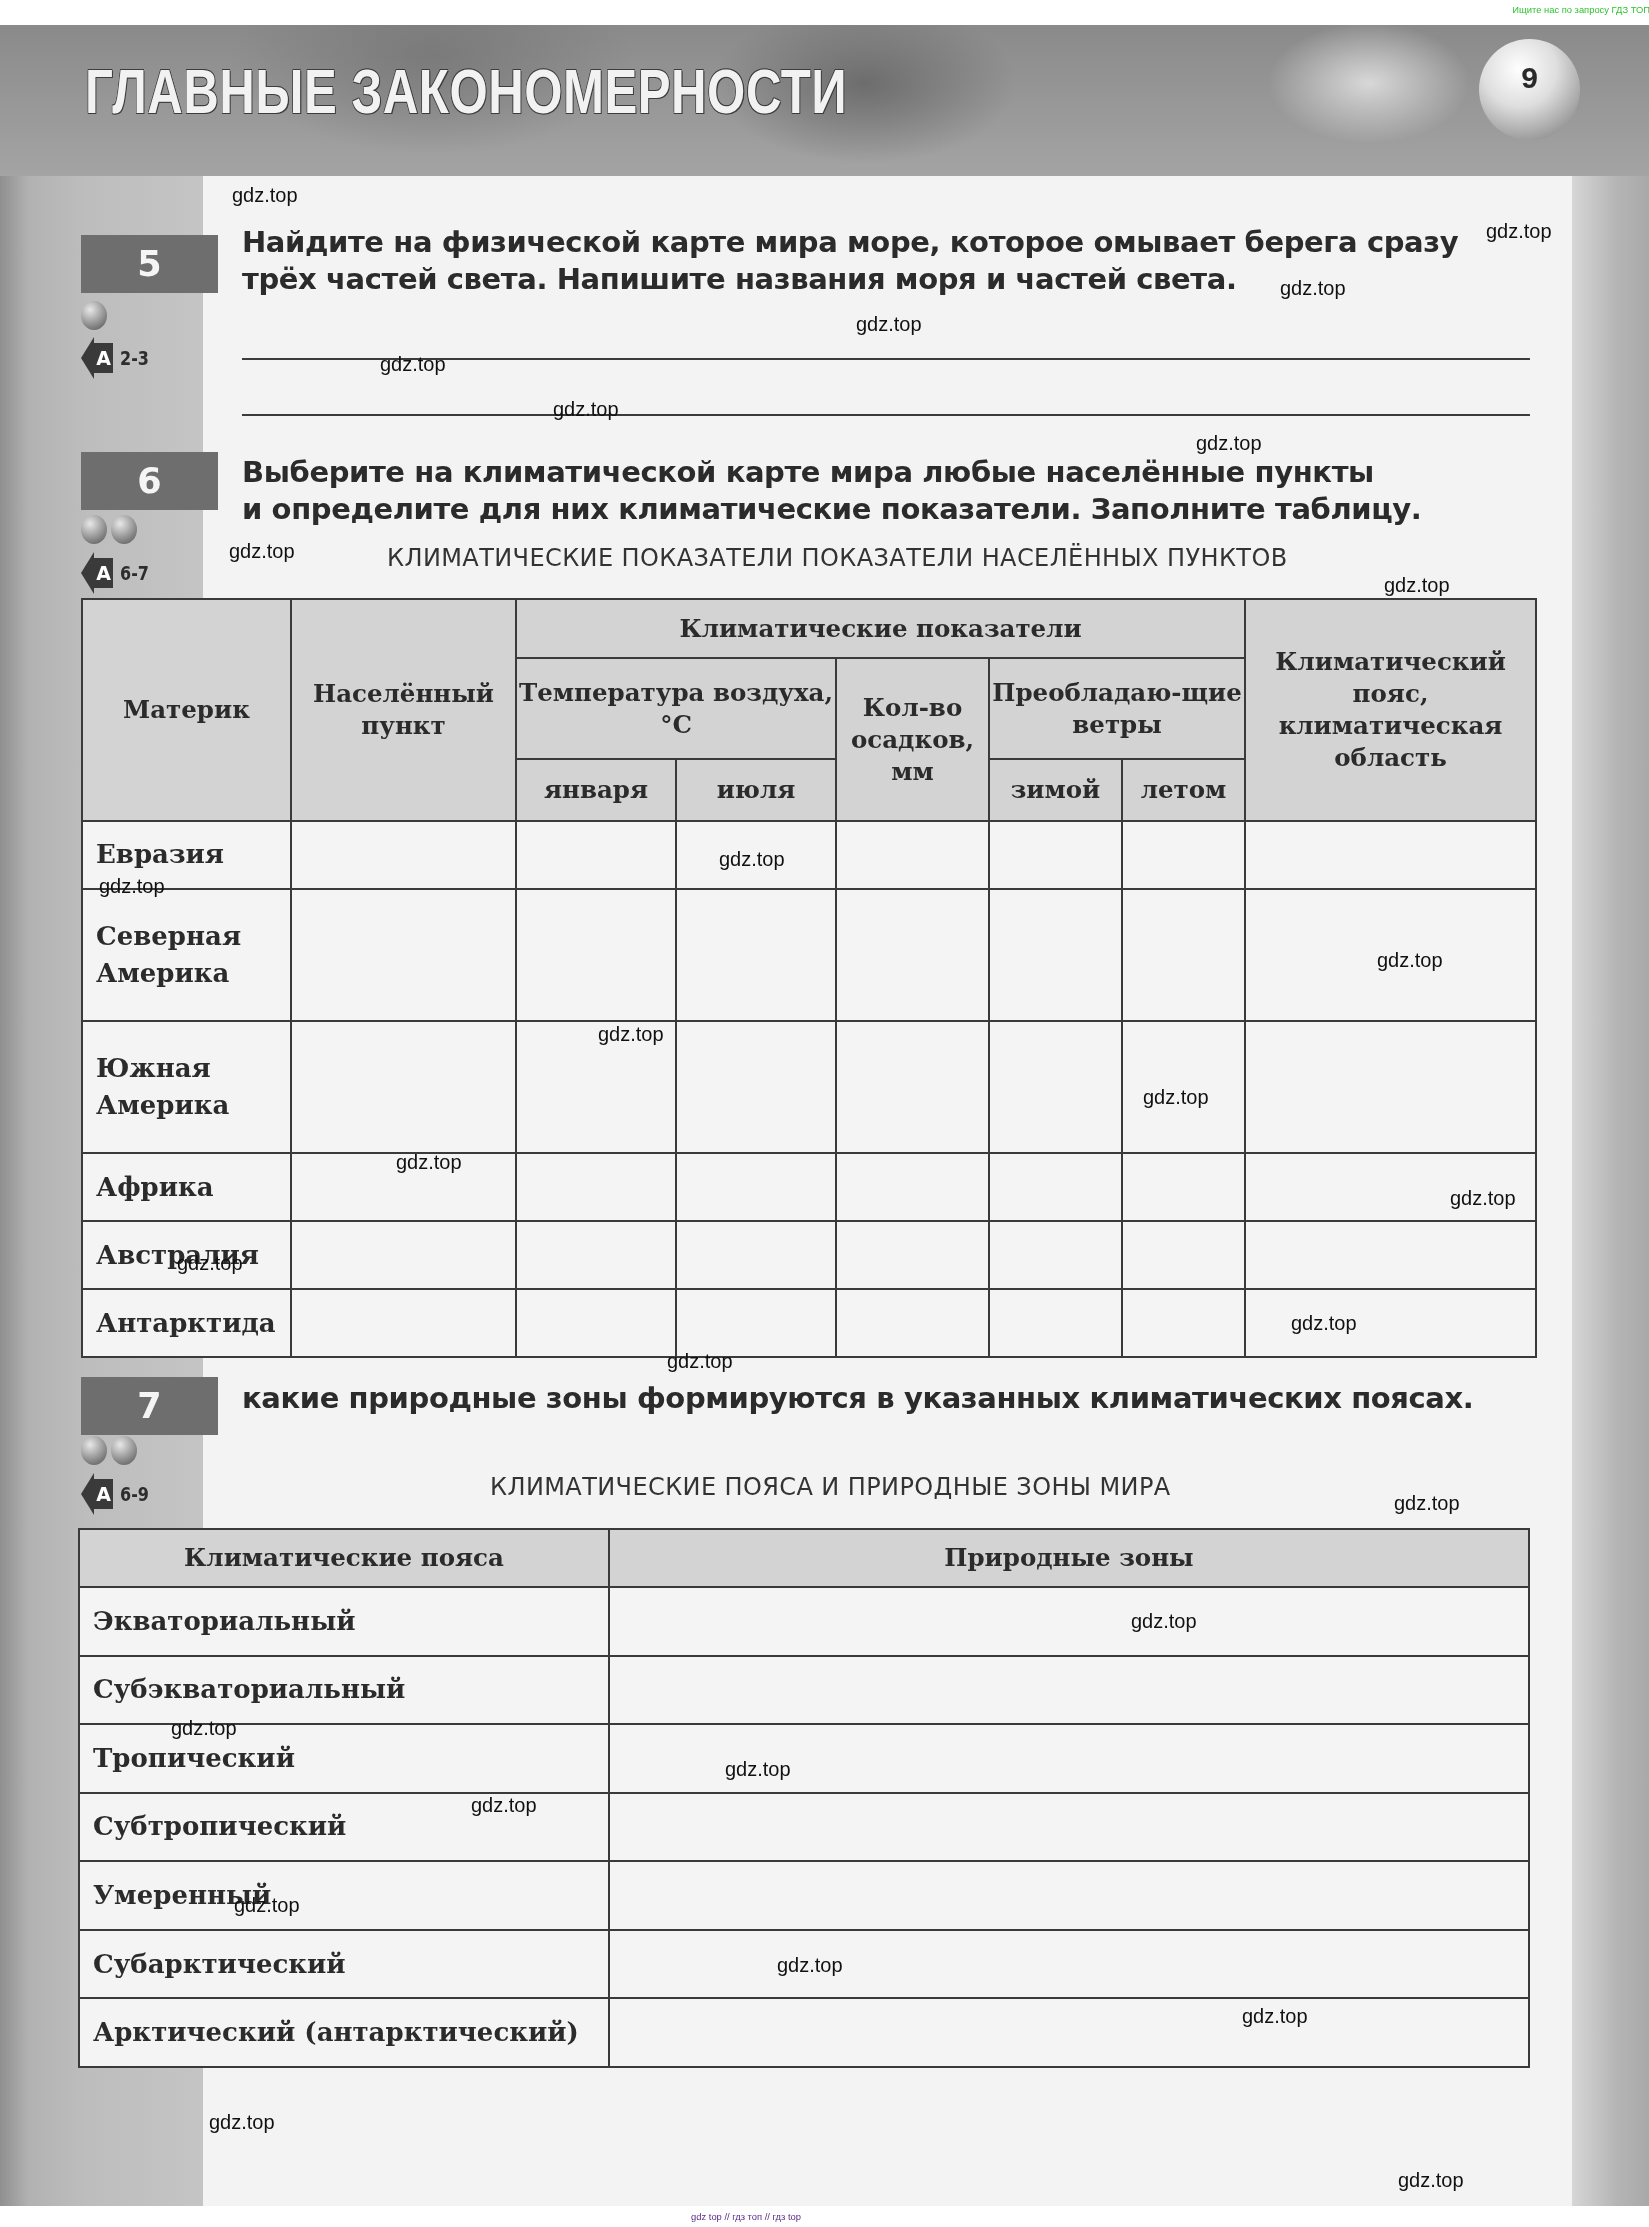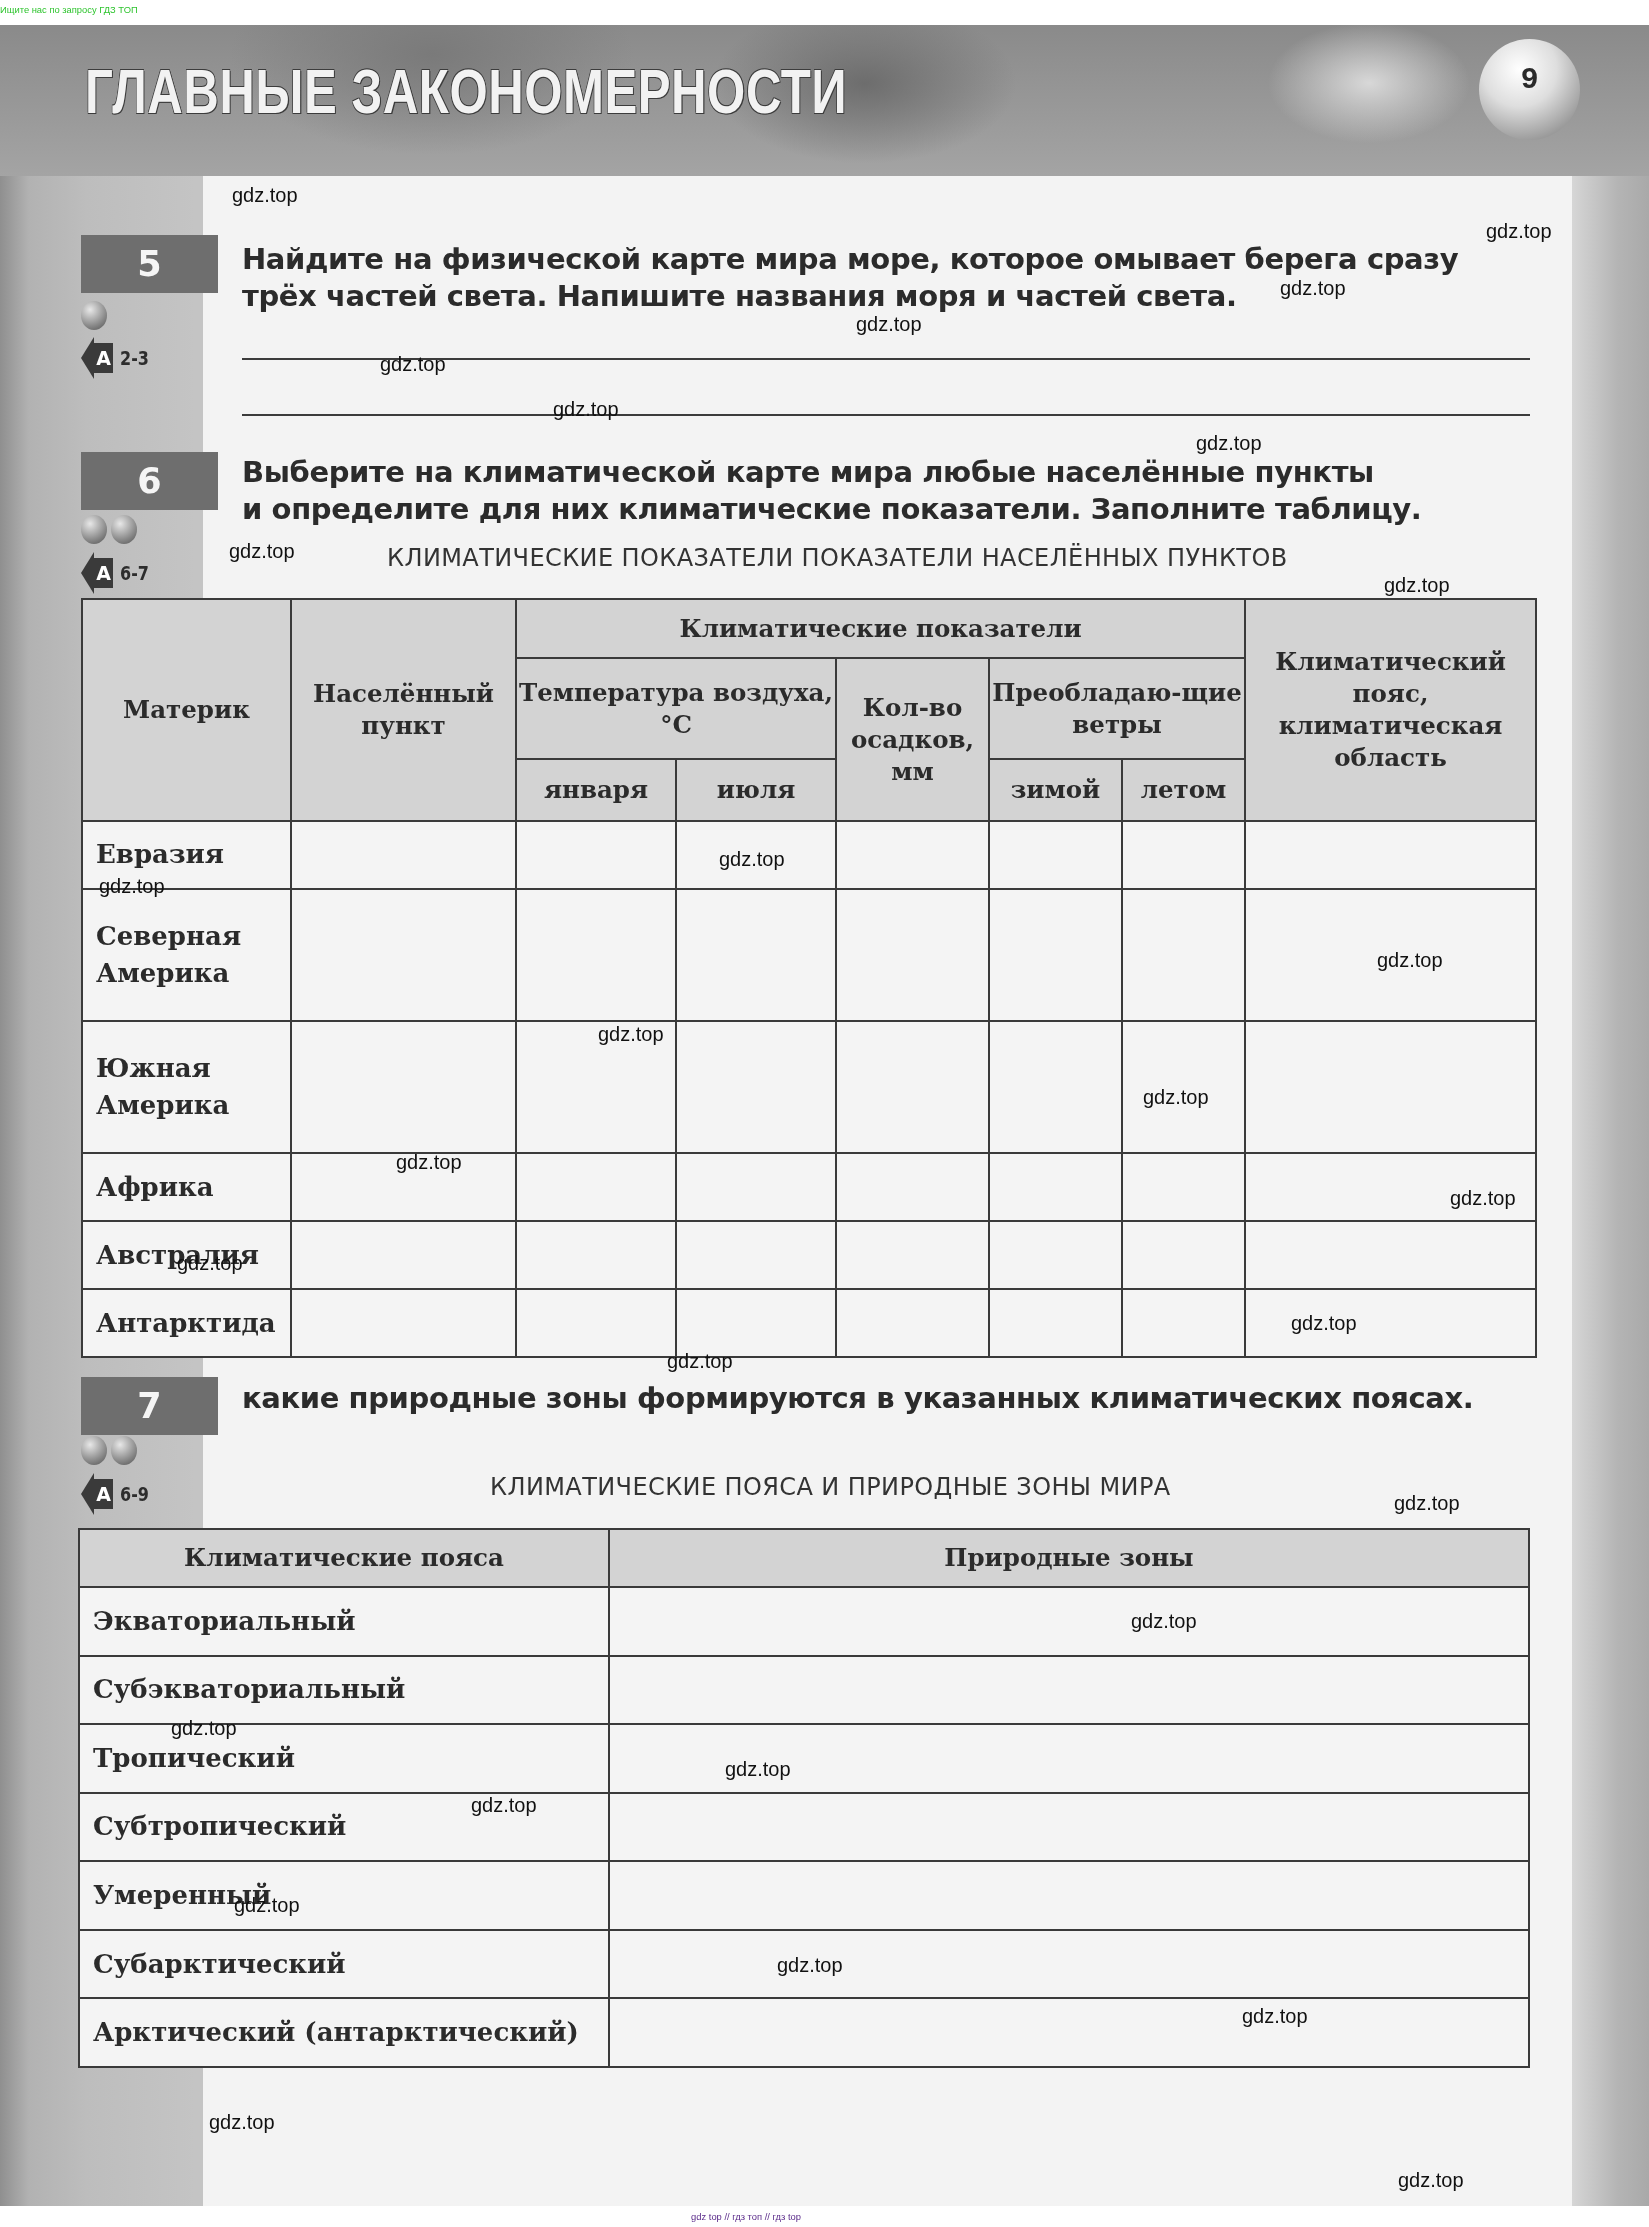--- a/index.html
+++ b/index.html
@@ -3,21 +3,21 @@
 <meta charset="utf-8">
 <style>
   html, body { margin: 0; padding: 0; }
   body {
     width: 1650px; height: 2227px; position: relative; overflow: hidden;
     background: #ffffff;
     font-family: "DejaVu Sans", sans-serif;
   }
   .top-ad {
     position: absolute; left: 0; top: 0; width: 1650px; height: 21.6px;
-    text-align: left; line-height: 19px; font-size: 9.4px; color: #2fc42f;
+    text-align: right; line-height: 19px; font-size: 9.4px; color: #2fc42f;
     font-family: "Liberation Sans", sans-serif;
   }
   .bottom-ad {
     position: absolute; left: 0; top: 2208px; width: 1492px; height: 19.5px;
     text-align: center; font-size: 9.4px; color: #5b2b8a; line-height: 17.3px;
     font-family: "Liberation Sans", sans-serif;
   }
   .page {
     position: absolute; left: 0; top: 25px; width: 1650px; height: 2181px;
     background: linear-gradient(90deg, #8f8f8f 0px, #b2b2b2 29px, #bdbdbd 86px, #c4c4c4 195px);
@@ -129,21 +129,21 @@
 
   <div class="task-num" style="top:210px">5</div>
   <div class="balls" style="top:276px">
     <div class="ball"></div>
   </div>
   <div class="ref" style="top:311px">
     <div class="ref-arrow"></div>
     <div class="ref-box">А</div>
     <div class="ref-pages">2-3</div>
   </div>
-  <div class="task-text" style="top:216px">
+  <div class="task-text" style="top:199px">
     <div>Найдите на физической карте мира море, которое омывает берега сразу</div>
     <div>трёх частей света. Напишите названия моря и частей света.</div>
   </div>
   <div class="answer-line" style="top:333px"></div>
   <div class="answer-line" style="top:389px"></div>
 
   <div class="task-num" style="top:427px">6</div>
   <div class="balls" style="top:490px">
     <div class="ball"></div>
     <div class="ball"></div>

